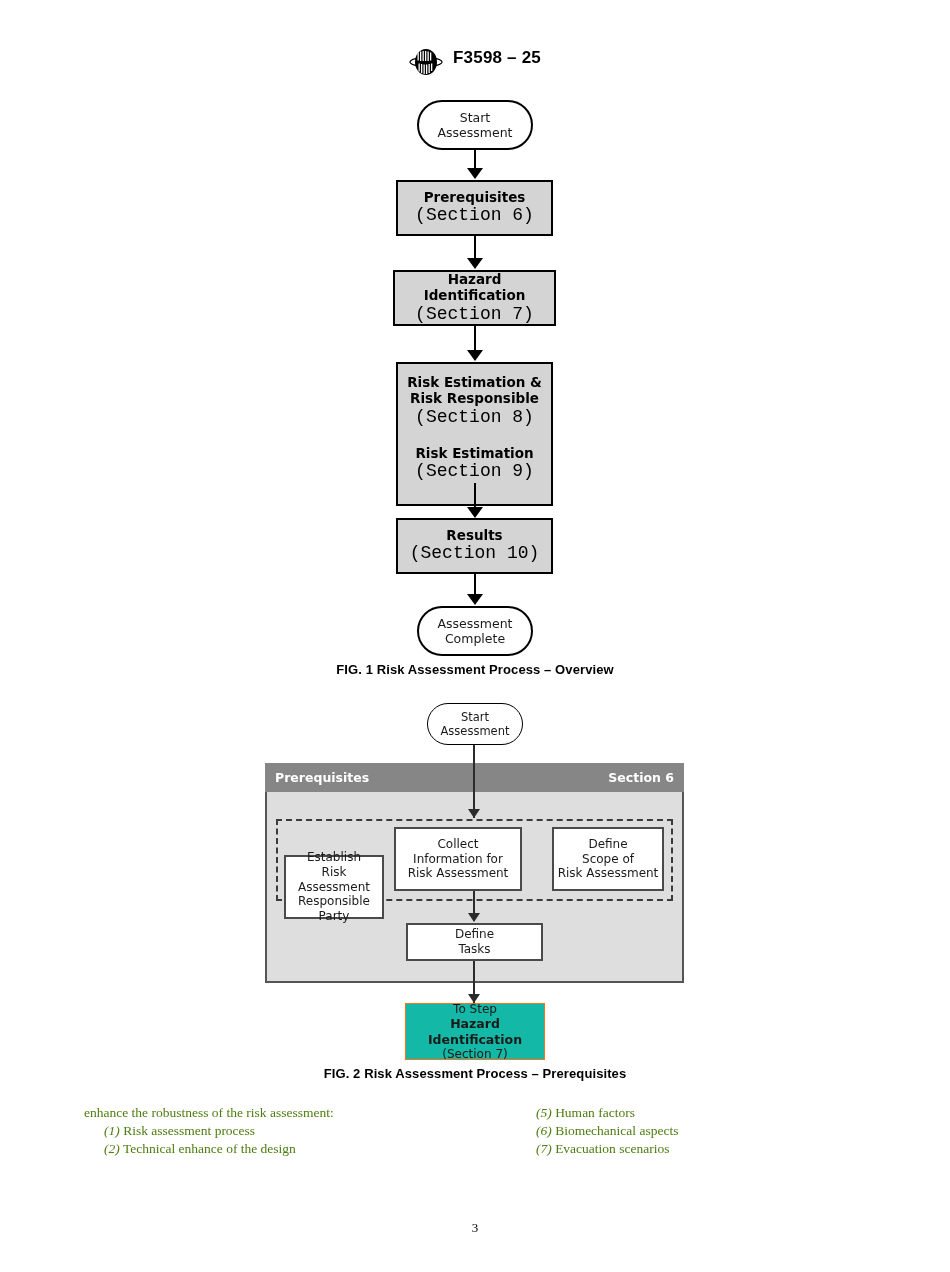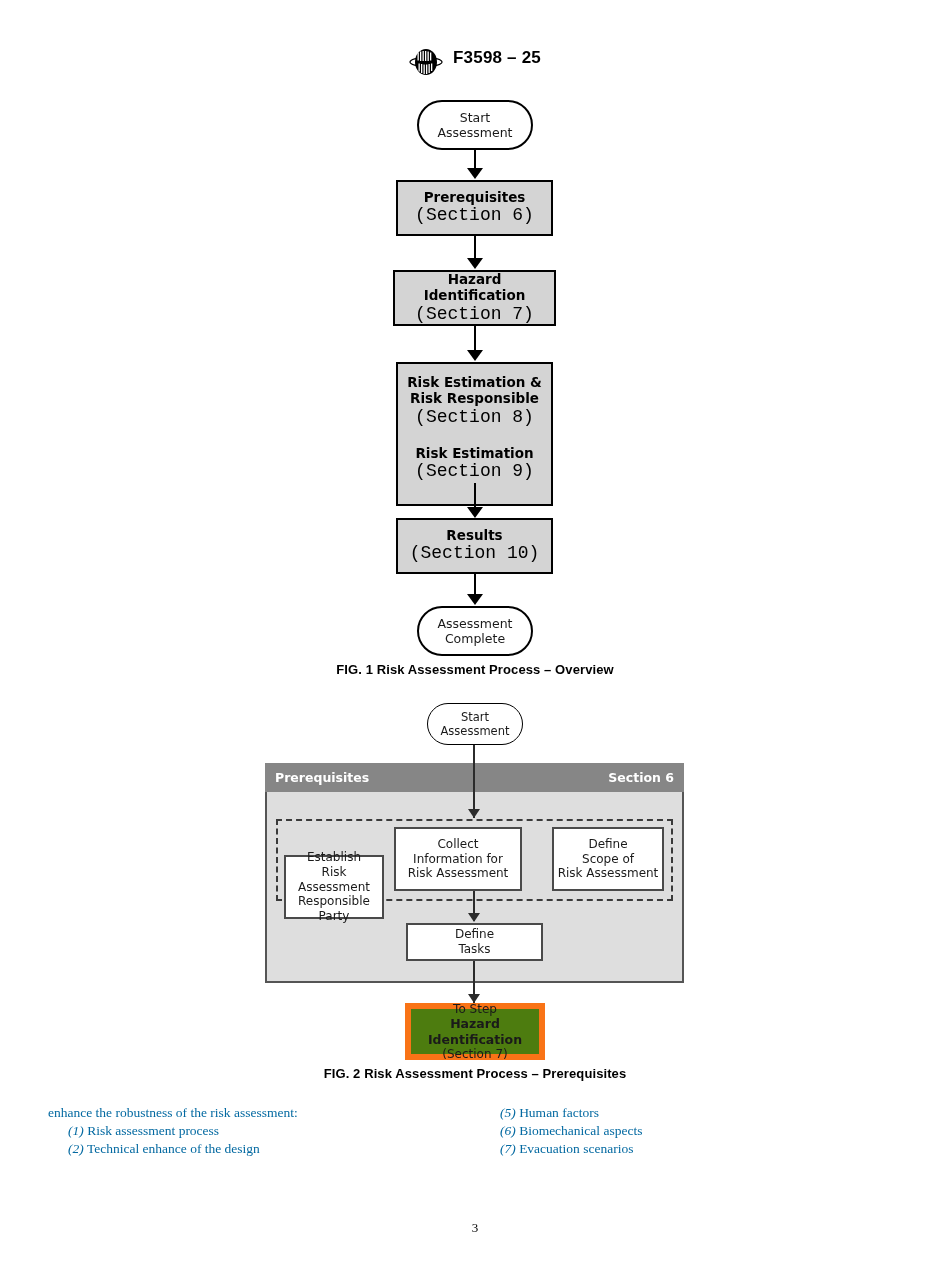--- a/index.html
+++ b/index.html
@@ -84,22 +84,22 @@
     font-size: 18px;
     font-family: Liberation Mono, monospace;
   }
   .node-white {
     border: 2px solid #4a4a4a;
     background: #ffffff;
     font-size: 12px;
     color: #1a1a1a;
   }
   .node-gray-light {
-    border: 6px solid #f97316;
-    background: #4d7c0f;
+    border: 1px solid #f97316;
+    background: #14b8a6;
     font-size: 12px;
     color: #1a1a1a;
   }
   .node-gray-light .bold {
     font-weight: bold;
     font-size: 12.5px;
   }
 
   
   .conn {
@@ -166,22 +166,23 @@
     box-sizing: border-box;
     border: 2px dashed #3a3a3a;
     background: transparent;
   }
 
   
   .body-text {
     position: absolute;
     font-family: "Liberation Serif", serif;
     font-size: 13.5px;
-    color: #0369a1;
+    color: #4d7c0f;
     line-height: 1.32;
+    margin-left: 36px;
   }
   .body-text .lead {
     margin: 0 0 0 0;
   }
   .body-text ul {
     list-style: none;
     margin: 0;
     padding: 0 0 0 20px;
   }
   .body-text li {

